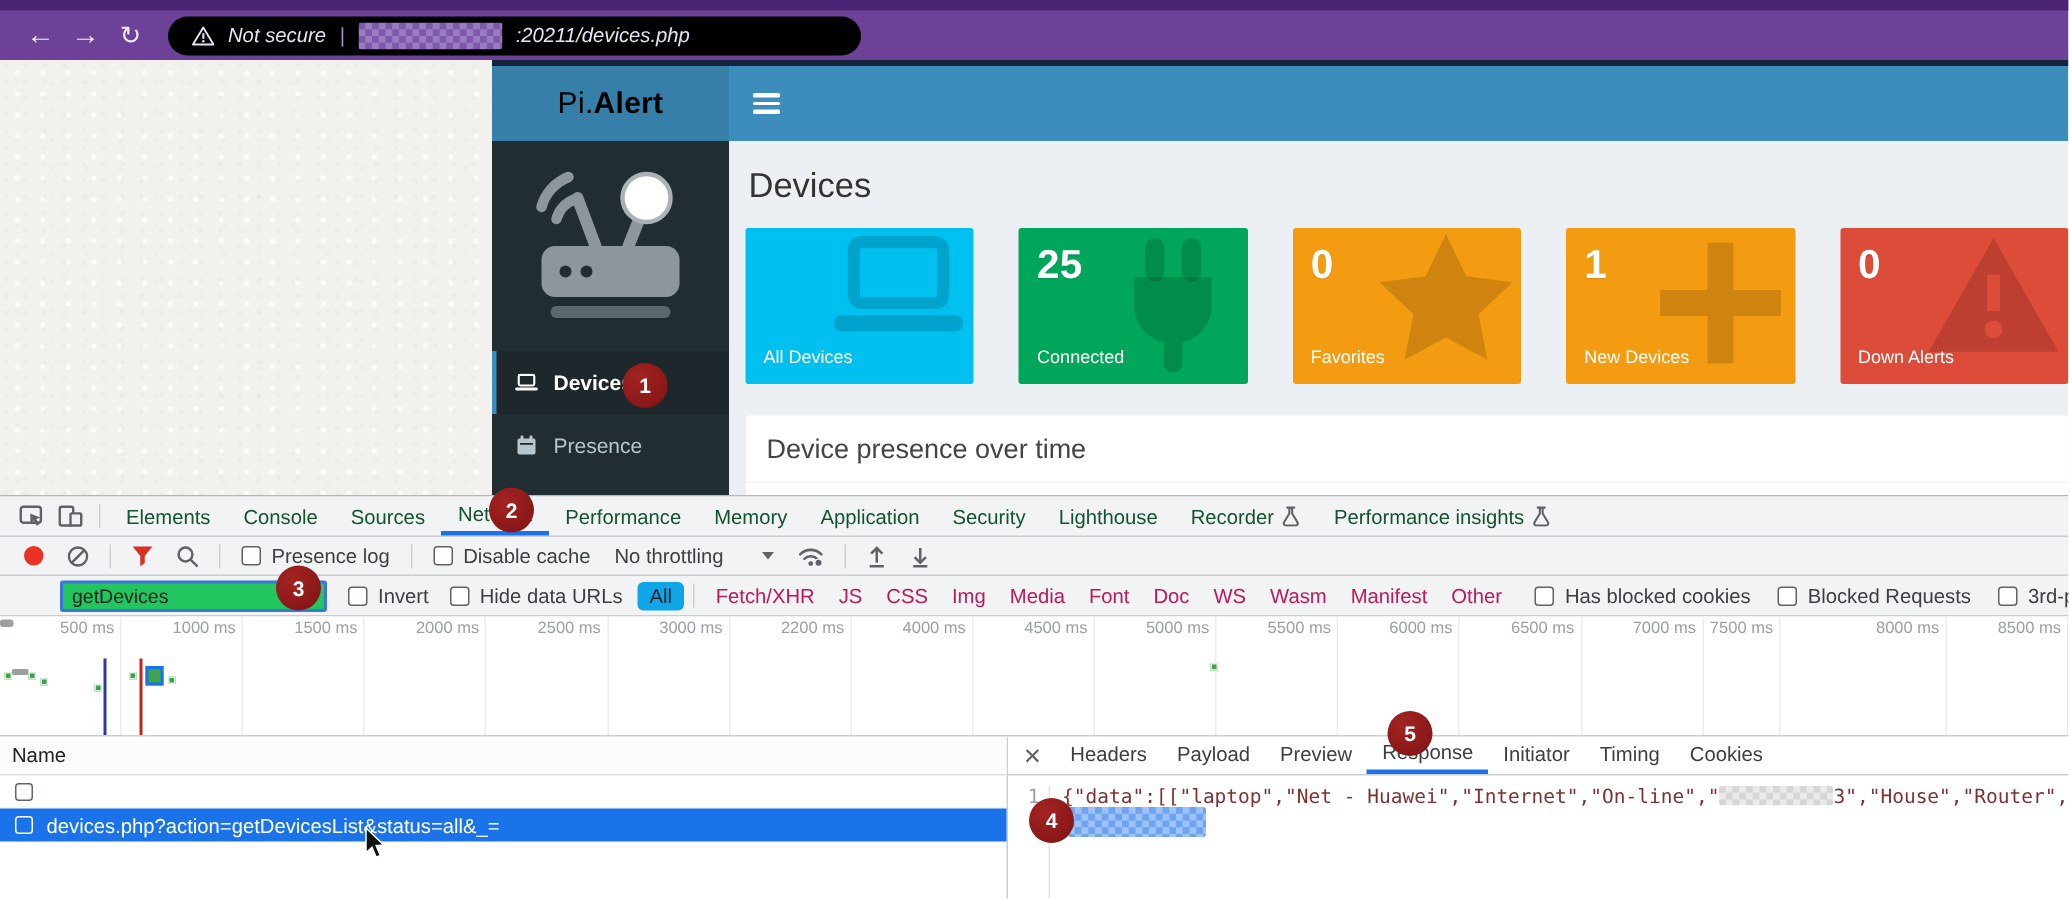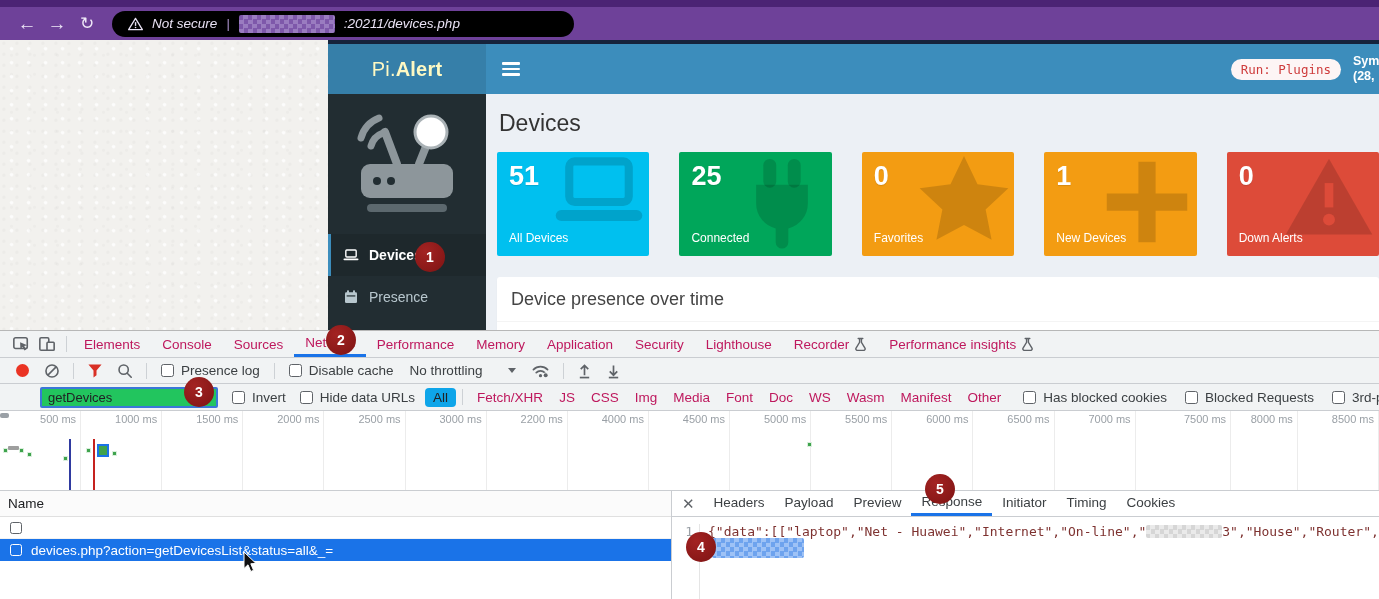--- a/index.html
+++ b/index.html
@@ -17,21 +17,21 @@
   
   .desktop { height:290px; display:flex; }
   .wallpaper { width:328px; background-color:#f2f1ee;
     background-image: radial-gradient(circle at 30% 30%, rgba(0,0,0,0.025) 1px, transparent 2.2px),
                       radial-gradient(circle at 68% 62%, rgba(255,255,255,0.8) 1px, transparent 2.4px),
                       radial-gradient(circle at 50% 80%, rgba(0,0,0,0.018) 1px, transparent 2px);
     background-size: 13px 11px, 17px 14px, 23px 19px; }
   .pialert { flex:1; border-top:4px solid #16233c; display:flex; flex-direction:column; overflow:hidden; }
 
   .app-header { height:50px; display:flex; flex-shrink:0; }
-  .app-logo { width:158px; background:#367fa9; color:#fef9c3; font-size:20px; display:flex; align-items:center; justify-content:center; letter-spacing:0.2px; }
+  .app-logo { width:158px; background:#367fa9; color:#000000; font-size:20px; display:flex; align-items:center; justify-content:center; letter-spacing:0.2px; }
   .app-logo b { font-weight:bold; }
   .app-nav { flex:1; background:#3c8dbc; display:flex; align-items:center; padding:0 0 0 16px; overflow:hidden; }
   .hamburger { width:18px; display:flex; flex-direction:column; gap:3px; }
   .hamburger i { height:2.5px; background:#fff; border-radius:1px; }
   .nav-right { margin-left:auto; display:flex; align-items:center; gap:12px; }
   .run-pill { background:#fdf5f5; color:#ce3c3c; font-family:"DejaVu Sans Mono",monospace; font-size:12.5px; padding:3px 10px; border-radius:11px; white-space:nowrap; }
   .corner-txt { color:#fff; font-size:12.5px; font-weight:bold; line-height:15px; width:32px; overflow:hidden; white-space:nowrap; margin-right:-6px; }
 
   .app-body { flex:1; display:flex; overflow:hidden; }
   .sidebar { width:158px; background:#222d32; flex-shrink:0; }
@@ -53,21 +53,21 @@
   .legend { display:flex; justify-content:flex-end; align-items:center; gap:24px; padding:12px 10px 18px; }
 
   
   .devtools { height:269px; border-top:1px solid #b7b7b7; display:flex; flex-direction:column; background:#fff; color:#3c4043; }
   .vsep { width:1px; height:16px; background:#cdd1d5; margin:0 6px; flex-shrink:0; }
   .cb { width:13px; height:13px; border:1.6px solid #5f6368; border-radius:2.5px; background:#fff; flex-shrink:0; }
   .cb-group { display:flex; align-items:center; gap:7px; white-space:nowrap; }
 
   .dt-tabs { height:27px; background:#f1f3f4; border-bottom:1px solid #cacdd1; display:flex; align-items:center; padding-left:8px; font-size:13.5px; }
   .dt-icon-btn { width:26px; height:22px; display:flex; align-items:center; justify-content:center; color:#5f6368; }
-  .dt-tab { padding:0 11px; height:26px; line-height:25px; display:flex; align-items:center; gap:5px; white-space:nowrap; color:#be185d; }
+  .dt-tab { padding:0 11px; height:26px; line-height:25px; display:flex; align-items:center; gap:5px; white-space:nowrap; color:#14532d; }
   .dt-tab.active { border-bottom:3px solid #1a73e8; line-height:22px; }
 
   .dt-toolbar { height:26px; background:#f1f3f4; border-bottom:1px solid #cacdd1; display:flex; align-items:center; padding-left:8px; font-size:13.5px; }
   .rec-dot { width:13px; height:13px; border-radius:50%; background:#ea3323; margin:0 8px; flex-shrink:0; }
   .tool-ic { margin:0 7px; display:flex; align-items:center; }
   .throttle { display:flex; align-items:center; gap:8px; margin:0 8px; white-space:nowrap; }
   .caret-down { width:0; height:0; border-left:4.5px solid transparent; border-right:4.5px solid transparent; border-top:5.5px solid #5f6368; }
 
   .dt-filter { height:27px; background:#f1f3f4; border-bottom:1px solid #cacdd1; display:flex; align-items:center; padding-left:4px; font-size:13.5px; }
   .filter-box { width:178px; height:21px; border:2px solid #3b77d8; border-radius:2px; background:#22c55e; display:flex; align-items:center; padding:0 4px 0 6px; margin-right:14px; flex-shrink:0;margin-left:36px; }
@@ -137,27 +137,20 @@
       <div class="app-logo">
           <span>Pi.</span>
           <b>Alert</b>
         </div>
       <div class="app-nav">
         <span class="hamburger">
             <i></i>
             <i></i>
             <i></i>
           </span>
-        <span class="nav-right">
-          <span class="run-pill">Run: Plugins</span>
-          <span class="corner-txt">
-            <span>Sym</span><br>
-            <span>(28,</span>
-          </span>
-        </span>
       </div>
     </div>
 
     <div class="app-body">
       <div class="sidebar">
         <div class="logo-art">
           <svg width="120" height="112" viewBox="0 0 120 112" fill="none">
             <path d="M14 30 a30 30 0 0 1 18 -20" stroke="#8d969b" stroke-width="7" stroke-linecap="round"></path>
             <path d="M24 38 a19 19 0 0 1 12 -13" stroke="#8d969b" stroke-width="7" stroke-linecap="round"></path>
             <line x1="50" y1="56" x2="38" y2="24" stroke="#8d969b" stroke-width="8" stroke-linecap="round"></line>
@@ -191,21 +184,20 @@
               </span>
               <span>Presence</span>
             </div>
           </div>
       </div>
 
       <div class="main">
         <div class="page-title">Devices</div>
         <div class="cards" id="cards">
             <div class="card" style="background: rgb(0, 192, 239); --card-bg: #00c0ef;">
-              <div class="card-value">51</div>
               <div class="card-label">All Devices</div>
               <div class="card-icon"><svg width="92" viewBox="0 0 34 26" fill="currentColor">
                   <rect x="6" y="2" width="22" height="15" rx="2" fill="none" stroke="currentColor" stroke-width="3"></rect>
                   <rect x="1" y="20" width="32" height="4" rx="2"></rect>
                 </svg></div>
             </div>
             <div class="card" style="background: rgb(0, 166, 90); --card-bg: #00a65a;">
               <div class="card-value">25</div>
               <div class="card-label">Connected</div>
               <div class="card-icon"><svg width="92" viewBox="0 0 32 34" fill="currentColor">
@@ -421,21 +413,21 @@
       <div class="ruler-col" style="left: 324.471px; width: 81.1176px;"><span>2500 ms</span></div>
       <div class="ruler-col" style="left: 405.588px; width: 81.1176px;"><span>3000 ms</span></div>
       <div class="ruler-col" style="left: 486.706px; width: 81.1176px;"><span>2200 ms</span></div>
       <div class="ruler-col" style="left: 567.824px; width: 81.1176px;"><span>4000 ms</span></div>
       <div class="ruler-col" style="left: 648.941px; width: 81.1176px;"><span>4500 ms</span></div>
       <div class="ruler-col" style="left: 730.059px; width: 81.1176px;"><span>5000 ms</span></div>
       <div class="ruler-col" style="left: 811.176px; width: 81.1176px;"><span>5500 ms</span></div>
       <div class="ruler-col" style="left: 892.294px; width: 81.1176px;"><span>6000 ms</span></div>
       <div class="ruler-col" style="left: 973.412px; width: 81.1176px;"><span>6500 ms</span></div>
       <div class="ruler-col" style="left: 1054.53px; width: 81.1176px;"><span>7000 ms</span></div>
-      <div class="ruler-col" style="left: 1150px; width: 81.1176px;"><span>7500 ms</span></div>
+      <div class="ruler-col" style="left: 1106px; width: 81.1176px;"><span>7500 ms</span></div>
       <div class="ruler-col" style="left: 1216.76px; width: 81.1176px;"><span>8000 ms</span></div>
       <div class="ruler-col" style="left: 1297.88px; width: 81.1176px;"><span>8500 ms</span></div>
       <div class="mk-scroll" style="left: 0px; top: 2px; width: 9px; height: 5px;"></div>
       <div class="mk-dot" style="left: 3px; top: 37px;"></div>
       <div class="mk-bar" style="left: 8px; top: 35px; width: 11px; height: 4px;"></div>
       <div class="mk-dot" style="left: 19px; top: 37px;"></div>
       <div class="mk-dot" style="left: 27px; top: 41px;"></div>
       <div class="mk-dot" style="left: 63px; top: 45px;"></div>
       <div class="mk-line" style="left: 69px; background: rgb(47, 58, 160);"></div>
       <div class="mk-dot" style="left: 86px; top: 37px;"></div>

